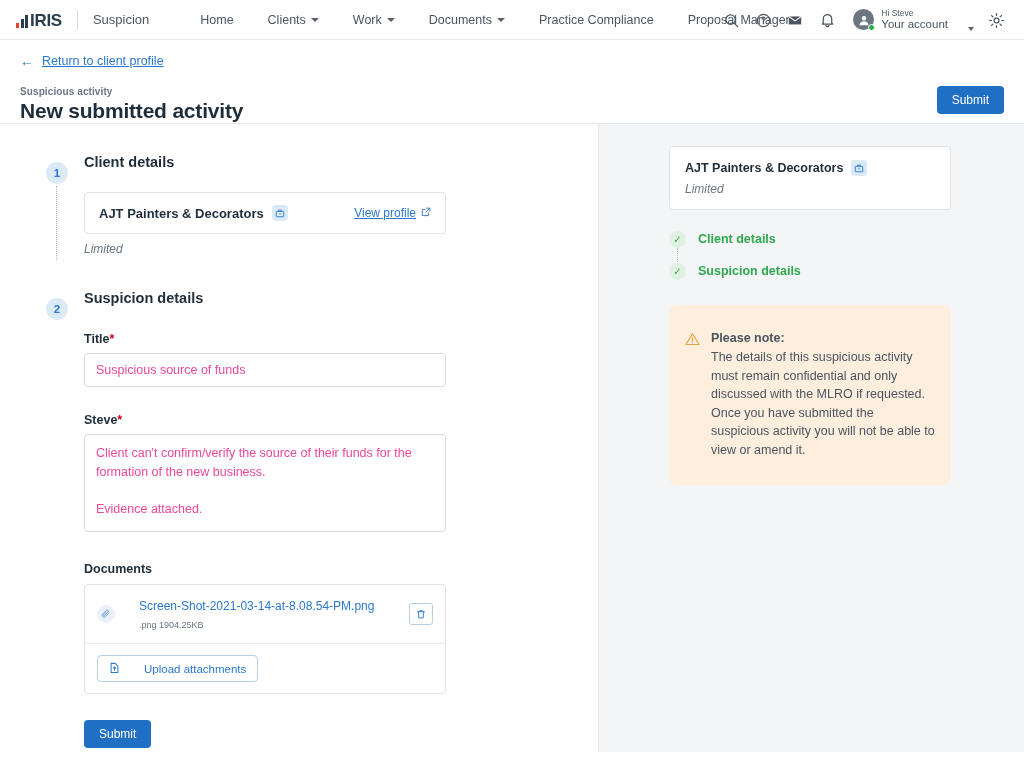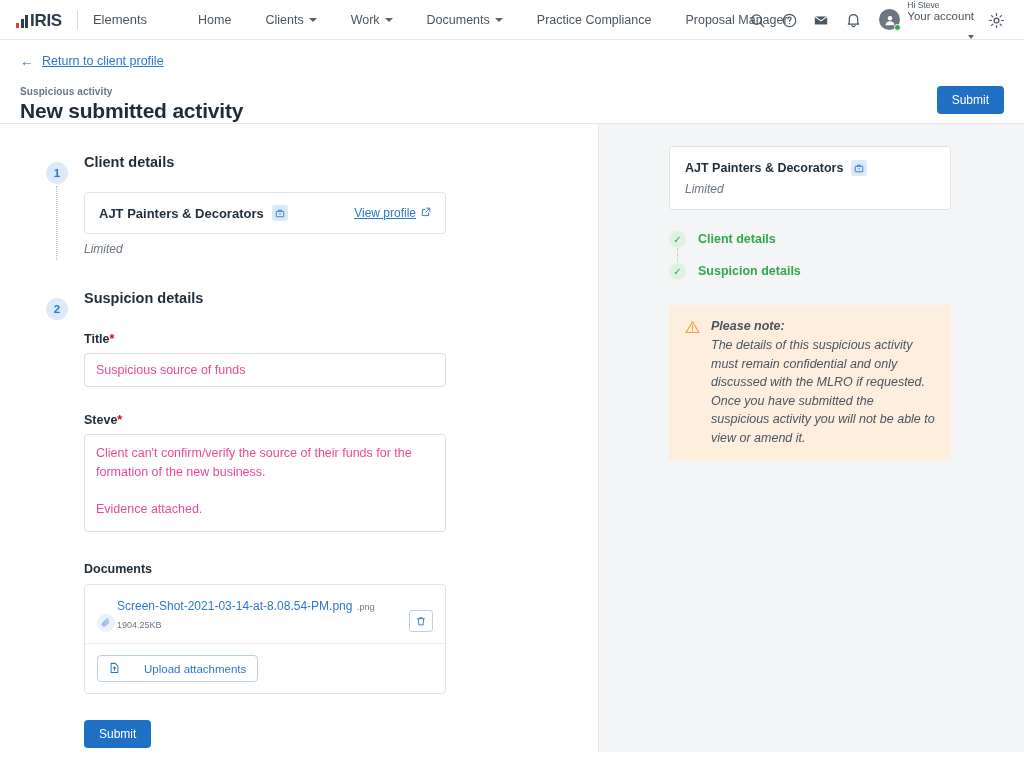--- a/index.html
+++ b/index.html
@@ -60,21 +60,21 @@
   .avatar {
     width: 21px; height: 21px; border-radius: 50%; background: #6b7682;
     position: relative; display: flex; align-items: center; justify-content: center;
   }
   .avatar .dot {
     position: absolute; right: -1px; bottom: -1px; width: 7px; height: 7px;
     border-radius: 50%; background: #2fa84f; border: 1.5px solid #fff;
   }
   .acct-txt { line-height: 1.15; }
   .acct-hi { font-size: 8.5px; color: #4a5560; display: block; }
-  .acct-name { font-size: 11.5px; color: #4a5560; display: flex; align-items: flex-end; gap: 12px; flex-direction: column; }
+  .acct-name { font-size: 11.5px; color: #4a5560; display: flex; align-items: flex-end; gap: 20px; }
   .acct-caret {
     width: 0; height: 0; border-left: 3.5px solid transparent;
     border-right: 3.5px solid transparent; border-top: 4px solid #55616d;
   }
 
   
   .pagehead { padding: 14px 20px 0 20px; background: #fff; }
   .backrow { display: flex; align-items: center; gap: 8px; margin-bottom: 18px; }
   .backarrow { color: #2c6fc4; font-size: 14px; line-height: 1; }
   .backlink {
@@ -151,22 +151,22 @@
     font-family: "Liberation Sans", sans-serif; font-size: 12.5px; color: #ec4899;
     padding: 9px 11px; background: #fff; outline: none; resize: none;
   }
   .textarea { height: 98px; line-height: 1.5; white-space: pre-wrap; overflow: hidden; }
 
   
   .docbox {
     margin-top: 8px; width: 362px; border: 1px solid #e0e3e6; border-radius: 4px; background: #fff;
   }
   .docrow {
-    display: flex; align-items: flex-end; padding: 11px 12px;
-    border-bottom: 1px solid #e9ecee; gap: 2px;
+    display: flex; align-items: center; padding: 11px 12px;
+    border-bottom: 1px solid #e9ecee; gap: 24px;
   }
   .clip {
     width: 18px; height: 18px; border-radius: 50%; background: #e9f1fb;
     display: flex; align-items: center; justify-content: center; color: #7aa4d6; flex: 0 0 auto;
   }
   .docmeta { flex: 1; min-width: 0; }
   .docname {
     font-size: 12px; color: #2b78cc; cursor: pointer;
     white-space: nowrap; overflow: hidden; text-overflow: ellipsis;
   }
@@ -208,42 +208,42 @@
     display: flex; align-items: center; justify-content: center;
     color: #2fa84f; font-size: 10px; flex: 0 0 auto; z-index: 1;
   }
   .checkconn {
     position: absolute; left: 8px; top: 18px; height: 14px; width: 1px;
     border-left: 1px dotted #9bd4a6;
   }
   .checklabel { font-size: 12.5px; font-weight: bold; color: #2fa84f; }
 
   .notebox {
-    margin-top: 25px; width: 282px; background: #fdeedd; border-radius: 0;
-    padding: 14px 16px; display: flex; gap: 11px; font-style: italic;
+    margin-top: 25px; width: 282px; background: #fdeedd; border-radius: 8px;
+    padding: 26px 16px; display: flex; gap: 11px;
   }
   .warnicon { color: #e8a33d; flex: 0 0 auto; margin-top: 1px; }
   .notetitle { font-size: 12.5px; font-weight: bold; color: #4a5560; margin-bottom: 3px; }
   .notebody { font-size: 12.5px; color: #4a5560; line-height: 1.48; }
 </style>
 </head>
 <body>
 
 <div class="topnav">
   <div class="logo-wrap">
     <div class="logo">
       <span class="bars">
         <i class="b1"></i>
           <i class="b2"></i>
           <i class="b3"></i>
       </span>
       <span class="word">IRIS</span>
     </div>
     <span class="logo-div"></span>
-    <span class="logo-elements">Elements</span>
+    <span class="logo-elements">Suspicion</span>
   </div>
 
   <div class="navlinks">
     <div class="navlink">
       <span>Home</span>
     </div>
     <div class="navlink">
       <span>Clients</span>
       <span class="caret"></span>
     </div>

